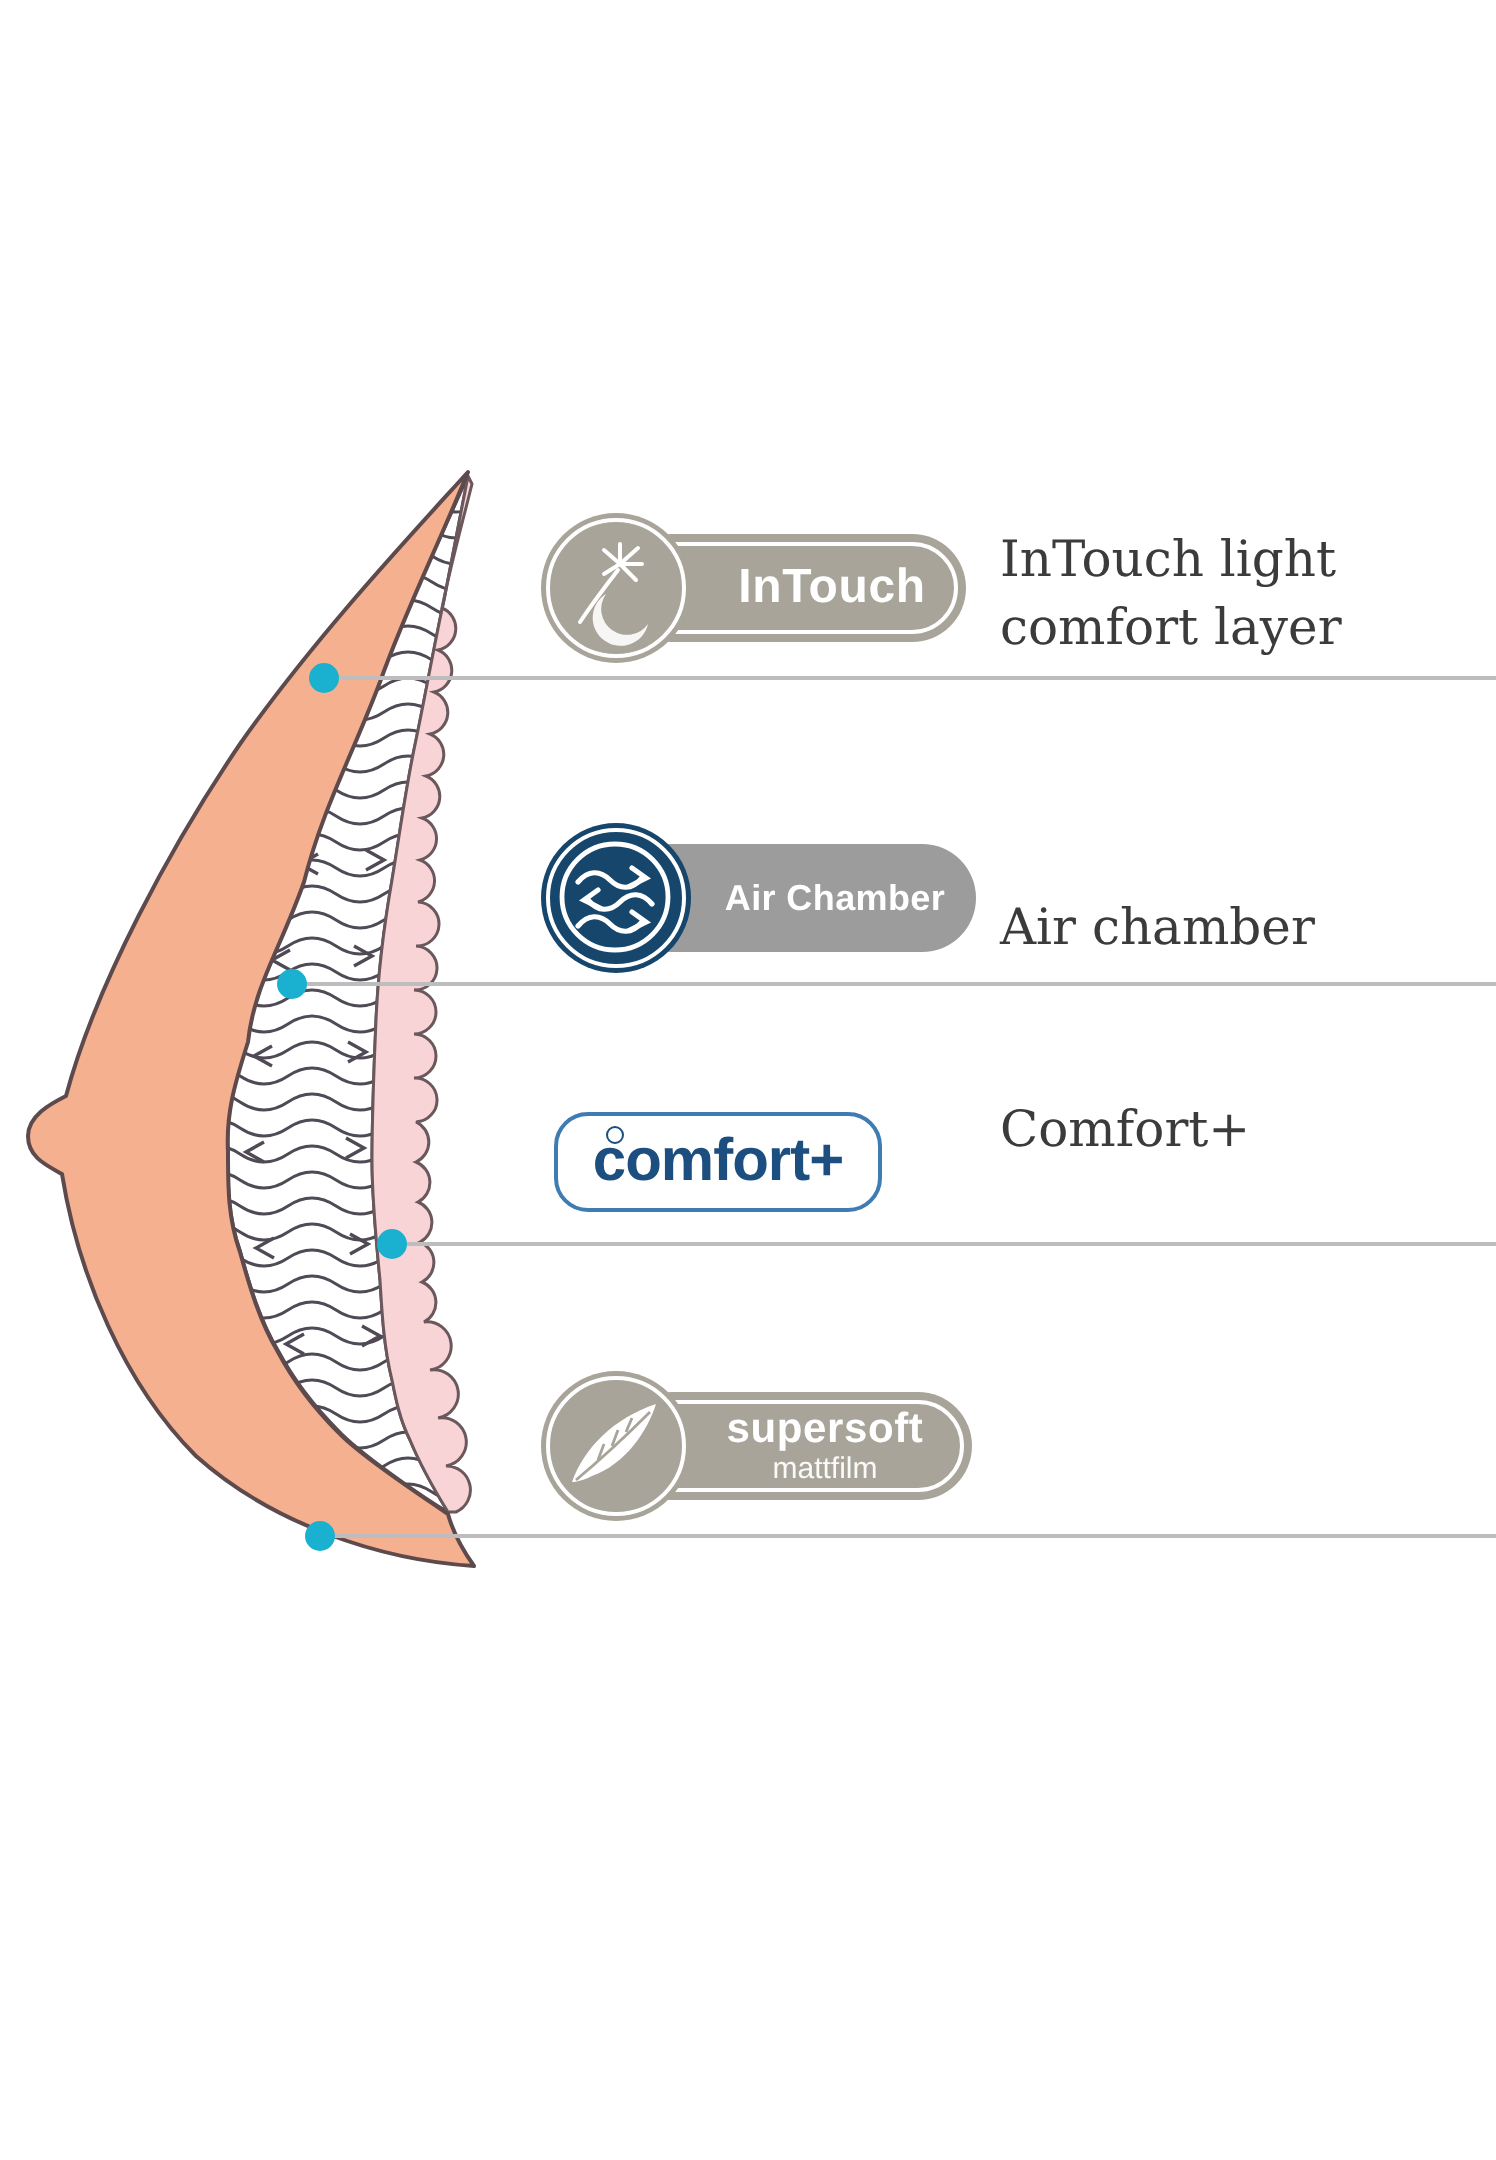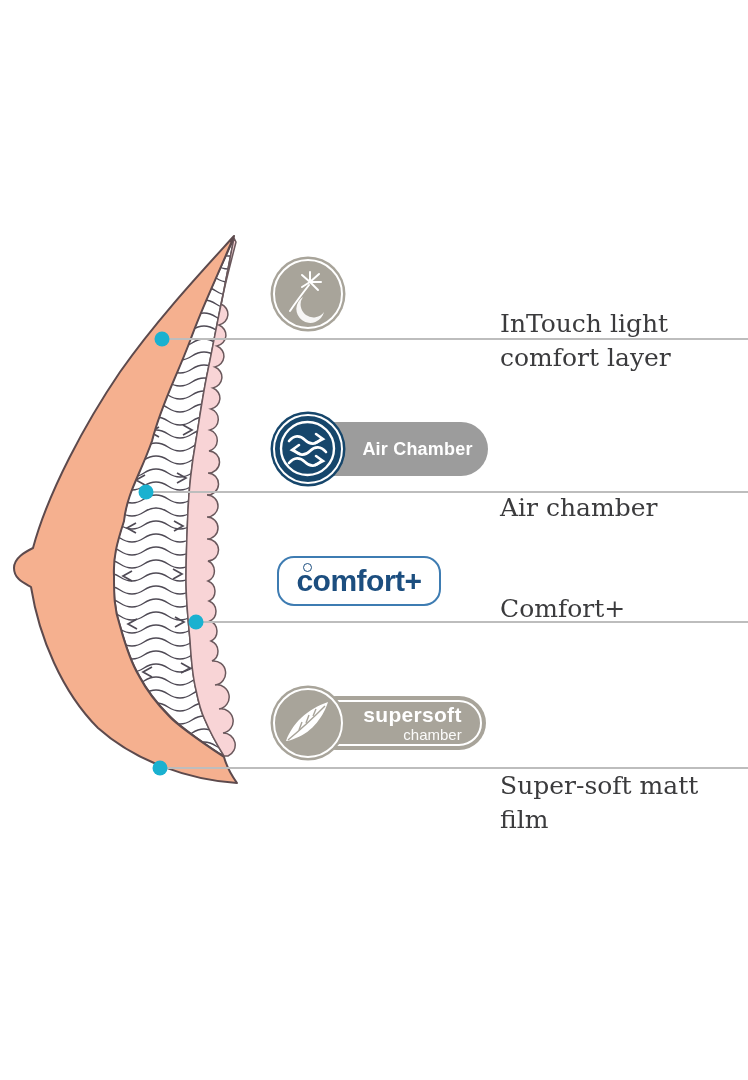--- a/index.html
+++ b/index.html
@@ -16,36 +16,36 @@
   .pill.taupe::after{content:'';position:absolute;inset:4px;border:2px solid #fff;
                      border-radius:24px;pointer-events:none;}
   .pill.gray{background:#9c9c9c;}
   .badge .circle{position:absolute;left:0;top:0;width:70px;height:70px;border-radius:50%;
                  box-sizing:border-box;border:2.5px solid #fff;z-index:2;}
   .circle.taupe{background:#a8a49a;box-shadow:0 0 0 2.5px #a8a49a;}
   .circle.navy{background:#16466b;box-shadow:0 0 0 2.5px #16466b;}
   .pill-label{position:relative;z-index:3;color:#fff;font-weight:600;font-size:24px;
               padding-left:40px;letter-spacing:.3px;}
   .pill-label.small{font-weight:700;font-size:18px;padding-left:38px;letter-spacing:.2px;}
-  .pill-stack{position:relative;z-index:3;display:flex;flex-direction:column;align-items:flex-end;
+  .pill-stack{position:relative;z-index:3;display:flex;flex-direction:column;align-items:center;
               margin-left:48px;padding-right:18px;line-height:1;color:#fff;}
   .pill-stack .top{font-weight:700;font-size:21px;letter-spacing:.3px;}
   .pill-stack .bottom{font-weight:400;font-size:15px;margin-top:2px;opacity:.95;}
 
   
   .comfort{position:absolute;left:277px;top:556px;width:164px;height:50px;background:#fff;
            border:2.5px solid #3e7cb2;border-radius:17px;box-sizing:border-box;
            display:flex;align-items:center;justify-content:center;}
   .comfort .txt{color:#1c4e7f;font-weight:700;font-size:30px;letter-spacing:-.5px;}
   .comfort .ring{position:absolute;left:24px;top:5px;width:7px;height:7px;border-radius:50%;
                  border:1.6px solid #1c4e7f;}
 
   
   .layer-label{position:absolute;left:500px;color:#3b3b3d;font-family:"DejaVu Serif",serif;
-               font-size:25px;line-height:34px;margin-top:44px;}
+               font-size:25px;line-height:34px;}
   .layer-label span{display:block;}
 </style>
 </head>
 <body>
 
 <div id="stage">
 
   <svg id="diagram" width="748" height="1080" viewBox="0 0 748 1080">
     <defs>
       <clipPath id="whiteClip">
@@ -163,20 +163,23 @@
 
     <g fill="#1ab1d0">
       <circle cx="162" cy="339" r="7.5"></circle>
       <circle cx="146" cy="492" r="7.5"></circle>
       <circle cx="196" cy="622" r="7.5"></circle>
       <circle cx="160" cy="768" r="7.5"></circle>
     </g>
   </svg>
 
   <div class="badge" style="left:273px;top:259px;">
+    <div class="pill taupe" style="width:174px;">
+      <span class="pill-label">InTouch</span>
+    </div>
     <div class="circle taupe">
       <svg width="65" height="65" viewBox="0 0 65 65">
         <g stroke="#fff" stroke-width="2" fill="none" stroke-linecap="round">
           <path d="M 15 50 C 21 41, 27 33, 34 24"></path>
           <path d="M 35 21 L 27 14"></path>
             <path d="M 35 21 L 35 11"></path>
           <path d="M 35 21 L 44 13"></path>
             <path d="M 35 21 L 46 21"></path>
           <path d="M 35 21 L 43 29"></path>
             <path d="M 35 21 L 27 26"></path>
@@ -207,21 +210,21 @@
 
   <div class="comfort">
     <span class="ring"></span>
     <span class="txt">comfort+</span>
   </div>
 
   <div class="badge" style="left:273px;top:688px;">
     <div class="pill taupe" style="width:177px;">
       <span class="pill-stack">
         <span class="top">supersoft</span>
-        <span class="bottom">chamber</span>
+        <span class="bottom">mattfilm</span>
       </span>
     </div>
     <div class="circle taupe">
       <svg width="65" height="65" viewBox="0 0 65 65">
         <path d="M 11 51 C 17 34, 32 19, 53 12 C 49 25, 38 42, 21 48 C 17 50, 13 51, 11 51 Z" fill="#fff"></path>
         <g stroke="#a8a49a" stroke-width="1.4" fill="none">
           <path d="M 13 50 C 25 40, 38 28, 50 16"></path>
           <path d="M 24 40 L 27 32"></path>
             <path d="M 31 33 L 34 25"></path>
             <path d="M 38 26 L 41 19"></path>
@@ -233,17 +236,14 @@
   <div class="layer-label" style="top:263px;">
     <span>InTouch light</span>
     <span>comfort layer</span>
   </div>
   <div class="layer-label" style="top:447px;">
     <span>Air chamber</span>
   </div>
   <div class="layer-label" style="top:548px;">
     <span>Comfort+</span>
   </div>
-  <div class="layer-label" style="top:725px;">
-    <span>Super-soft matt film</span>
-  </div>
 
 </div>
 
 </body></html>

